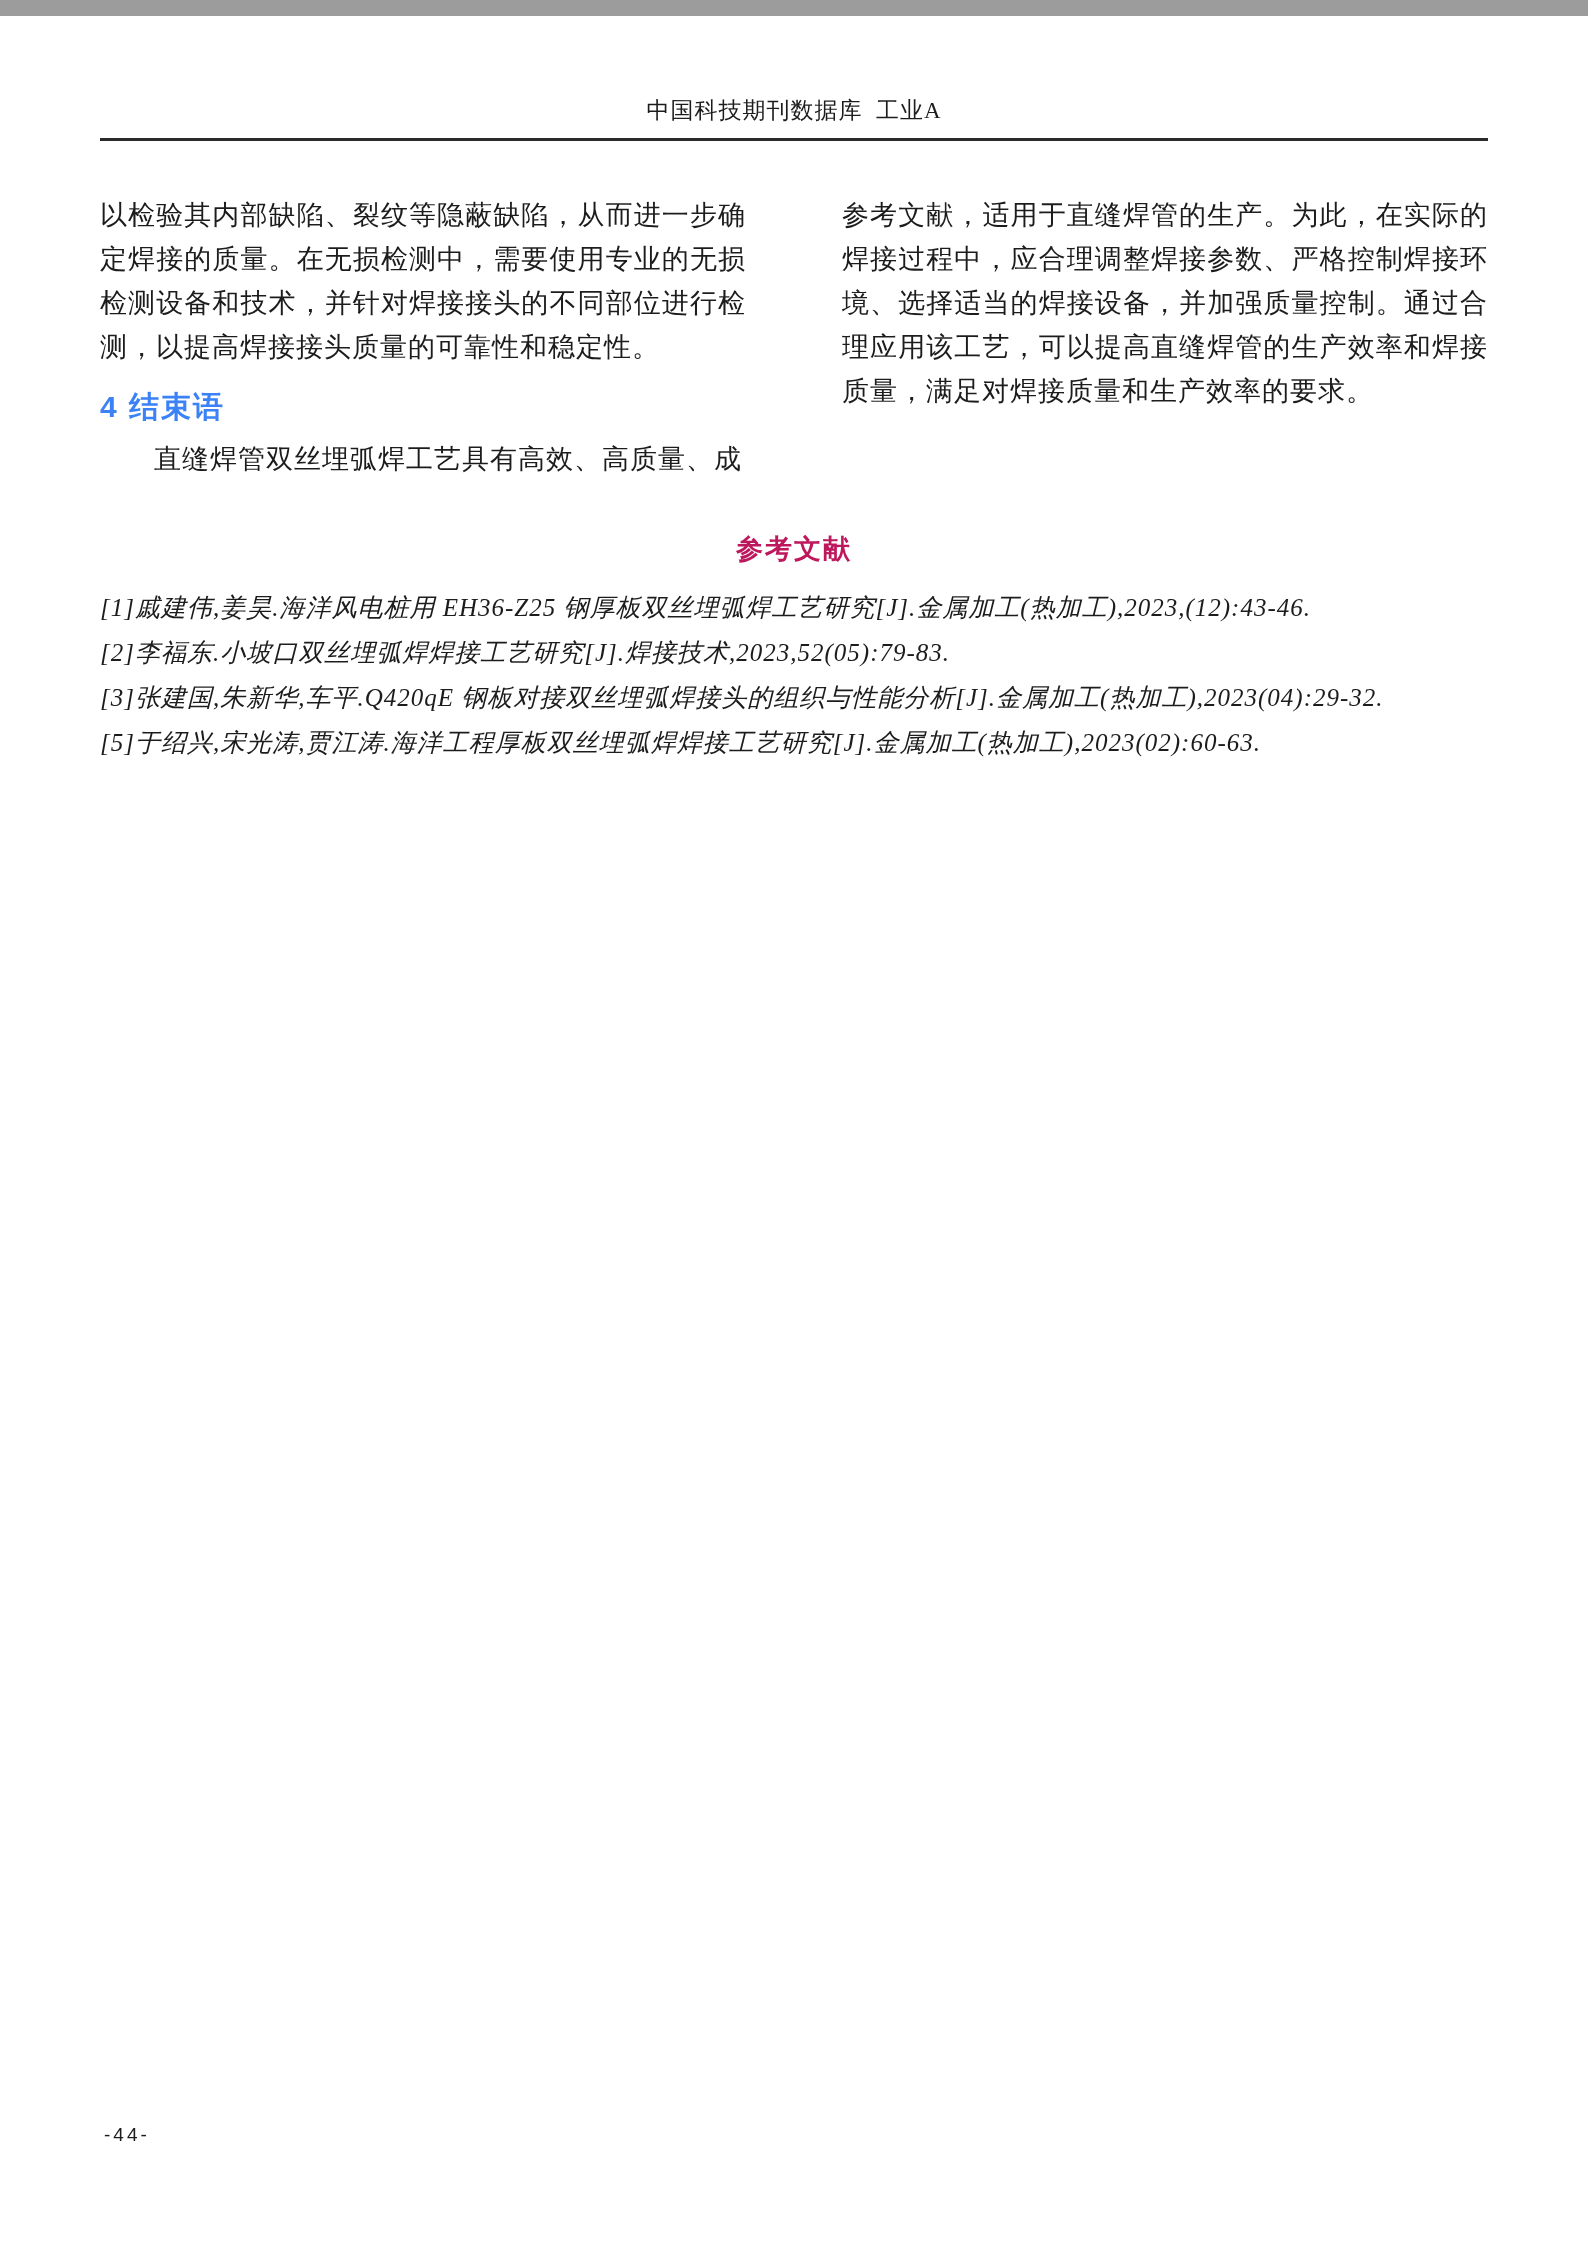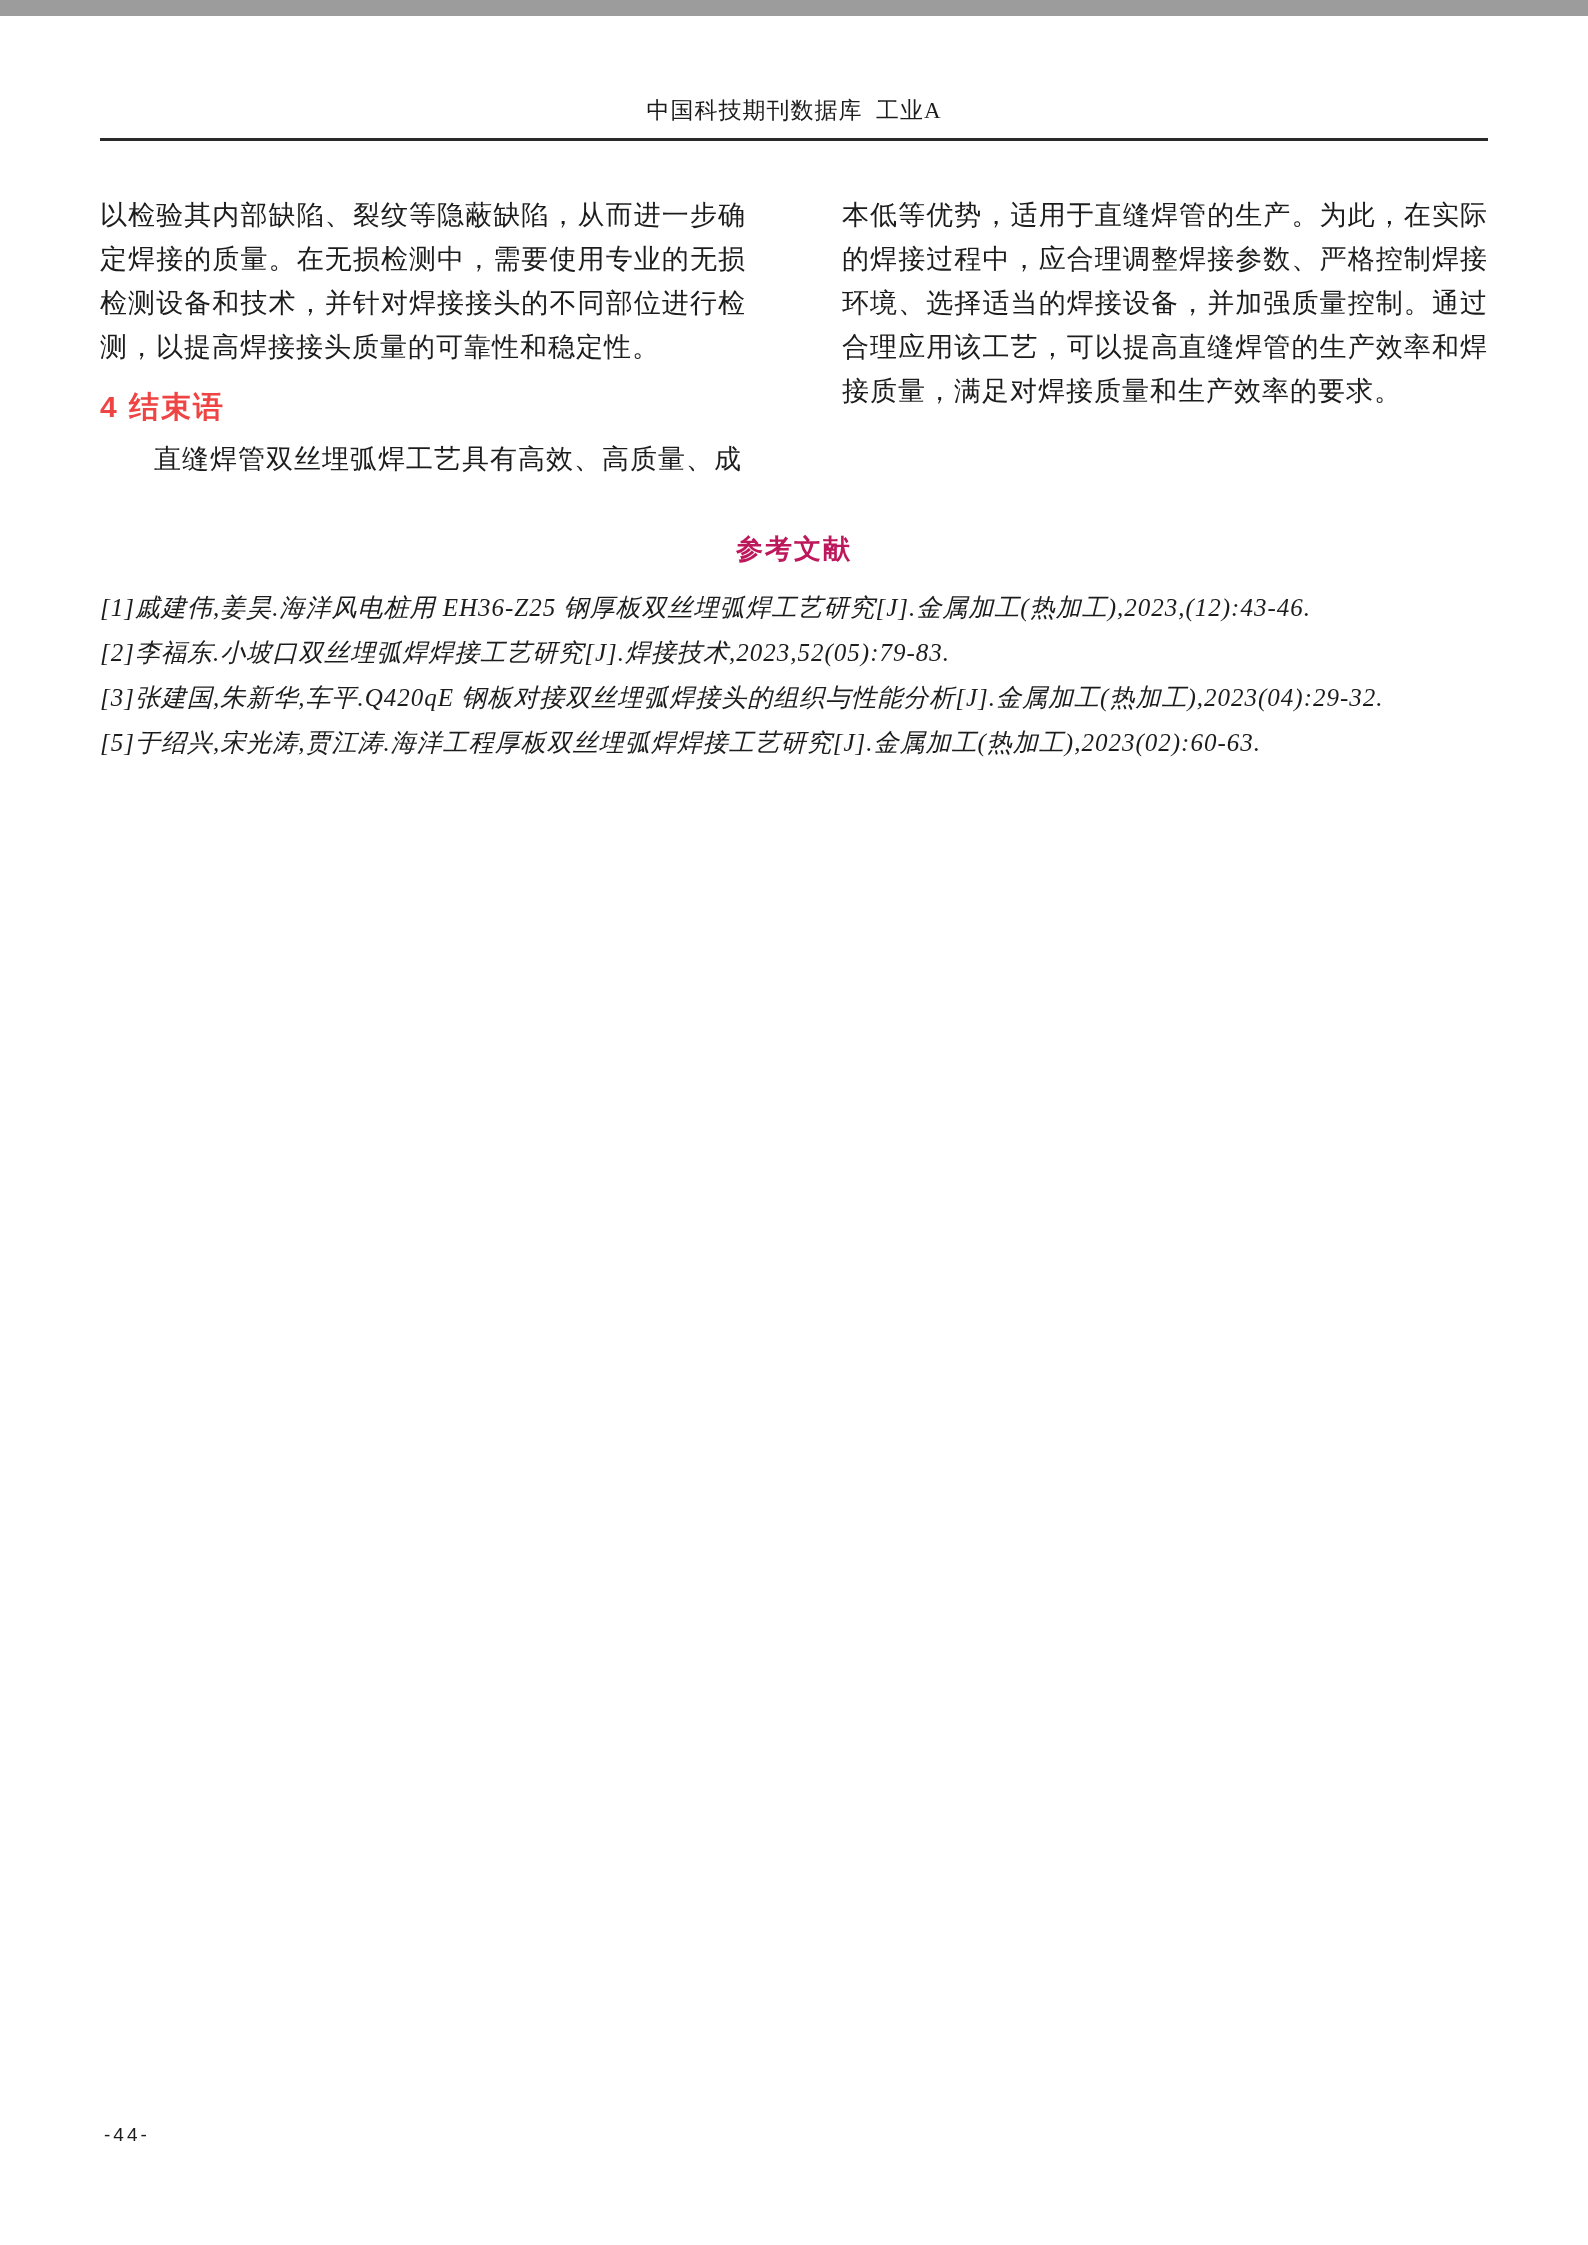--- a/index.html
+++ b/index.html
@@ -53,21 +53,21 @@
   .body-text.indent {
     text-indent: 2em;
   }
   .section-heading {
     margin: 18px 0 10px 0;
     font-family: "Liberation Sans", "DejaVu Sans", sans-serif;
     font-weight: 700;
     font-size: 30px;
     line-height: 40px;
     letter-spacing: 2px;
-    color: #ef4444;
+    color: #3b82f6;
   }
   
   .references {
     margin: 48px 100px 0 100px;
   }
   .ref-heading {
     margin: 0 0 16px 0;
     text-align: center;
     font-family: "Liberation Sans", "DejaVu Sans", sans-serif;
     font-weight: 700;
@@ -108,21 +108,21 @@
     <div class="header-title">中国科技期刊数据库  工业A</div>
   </header>
 
   <main class="columns">
     <div class="col">
       <p class="body-text">以检验其内部缺陷、裂纹等隐蔽缺陷，从而进一步确定焊接的质量。在无损检测中，需要使用专业的无损检测设备和技术，并针对焊接接头的不同部位进行检测，以提高焊接接头质量的可靠性和稳定性。</p>
       <h2 class="section-heading">4 结束语</h2>
       <p class="body-text indent">直缝焊管双丝埋弧焊工艺具有高效、高质量、成</p>
     </div>
     <div class="col">
-      <p class="body-text">本低等优势，适用于直缝焊管的生产。为此，在实际的焊接过程中，应合理调整焊接参数、严格控制焊接环境、选择适当的焊接设备，并加强质量控制。通过合理应用该工艺，可以提高直缝焊管的生产效率和焊接质量，满足对焊接质量和生产效率的要求。</p>
+      <p class="body-text">参考文献，适用于直缝焊管的生产。为此，在实际的焊接过程中，应合理调整焊接参数、严格控制焊接环境、选择适当的焊接设备，并加强质量控制。通过合理应用该工艺，可以提高直缝焊管的生产效率和焊接质量，满足对焊接质量和生产效率的要求。</p>
     </div>
   </main>
 
   <section class="references">
     <h3 class="ref-heading">参考文献</h3>
     <p class="ref-item">[1]戚建伟,姜昊.海洋风电桩用 EH36-Z25 钢厚板双丝埋弧焊工艺研究[J].金属加工(热加工),2023,(12):43-46.</p>
     <p class="ref-item">[2]李福东.小坡口双丝埋弧焊焊接工艺研究[J].焊接技术,2023,52(05):79-83.</p>
     <p class="ref-item">[3]张建国,朱新华,车平.Q420qE 钢板对接双丝埋弧焊接头的组织与性能分析[J].金属加工(热加工),2023(04):29-32.</p>
     <p class="ref-item">[5]于绍兴,宋光涛,贾江涛.海洋工程厚板双丝埋弧焊焊接工艺研究[J].金属加工(热加工),2023(02):60-63.</p>
   </section>

